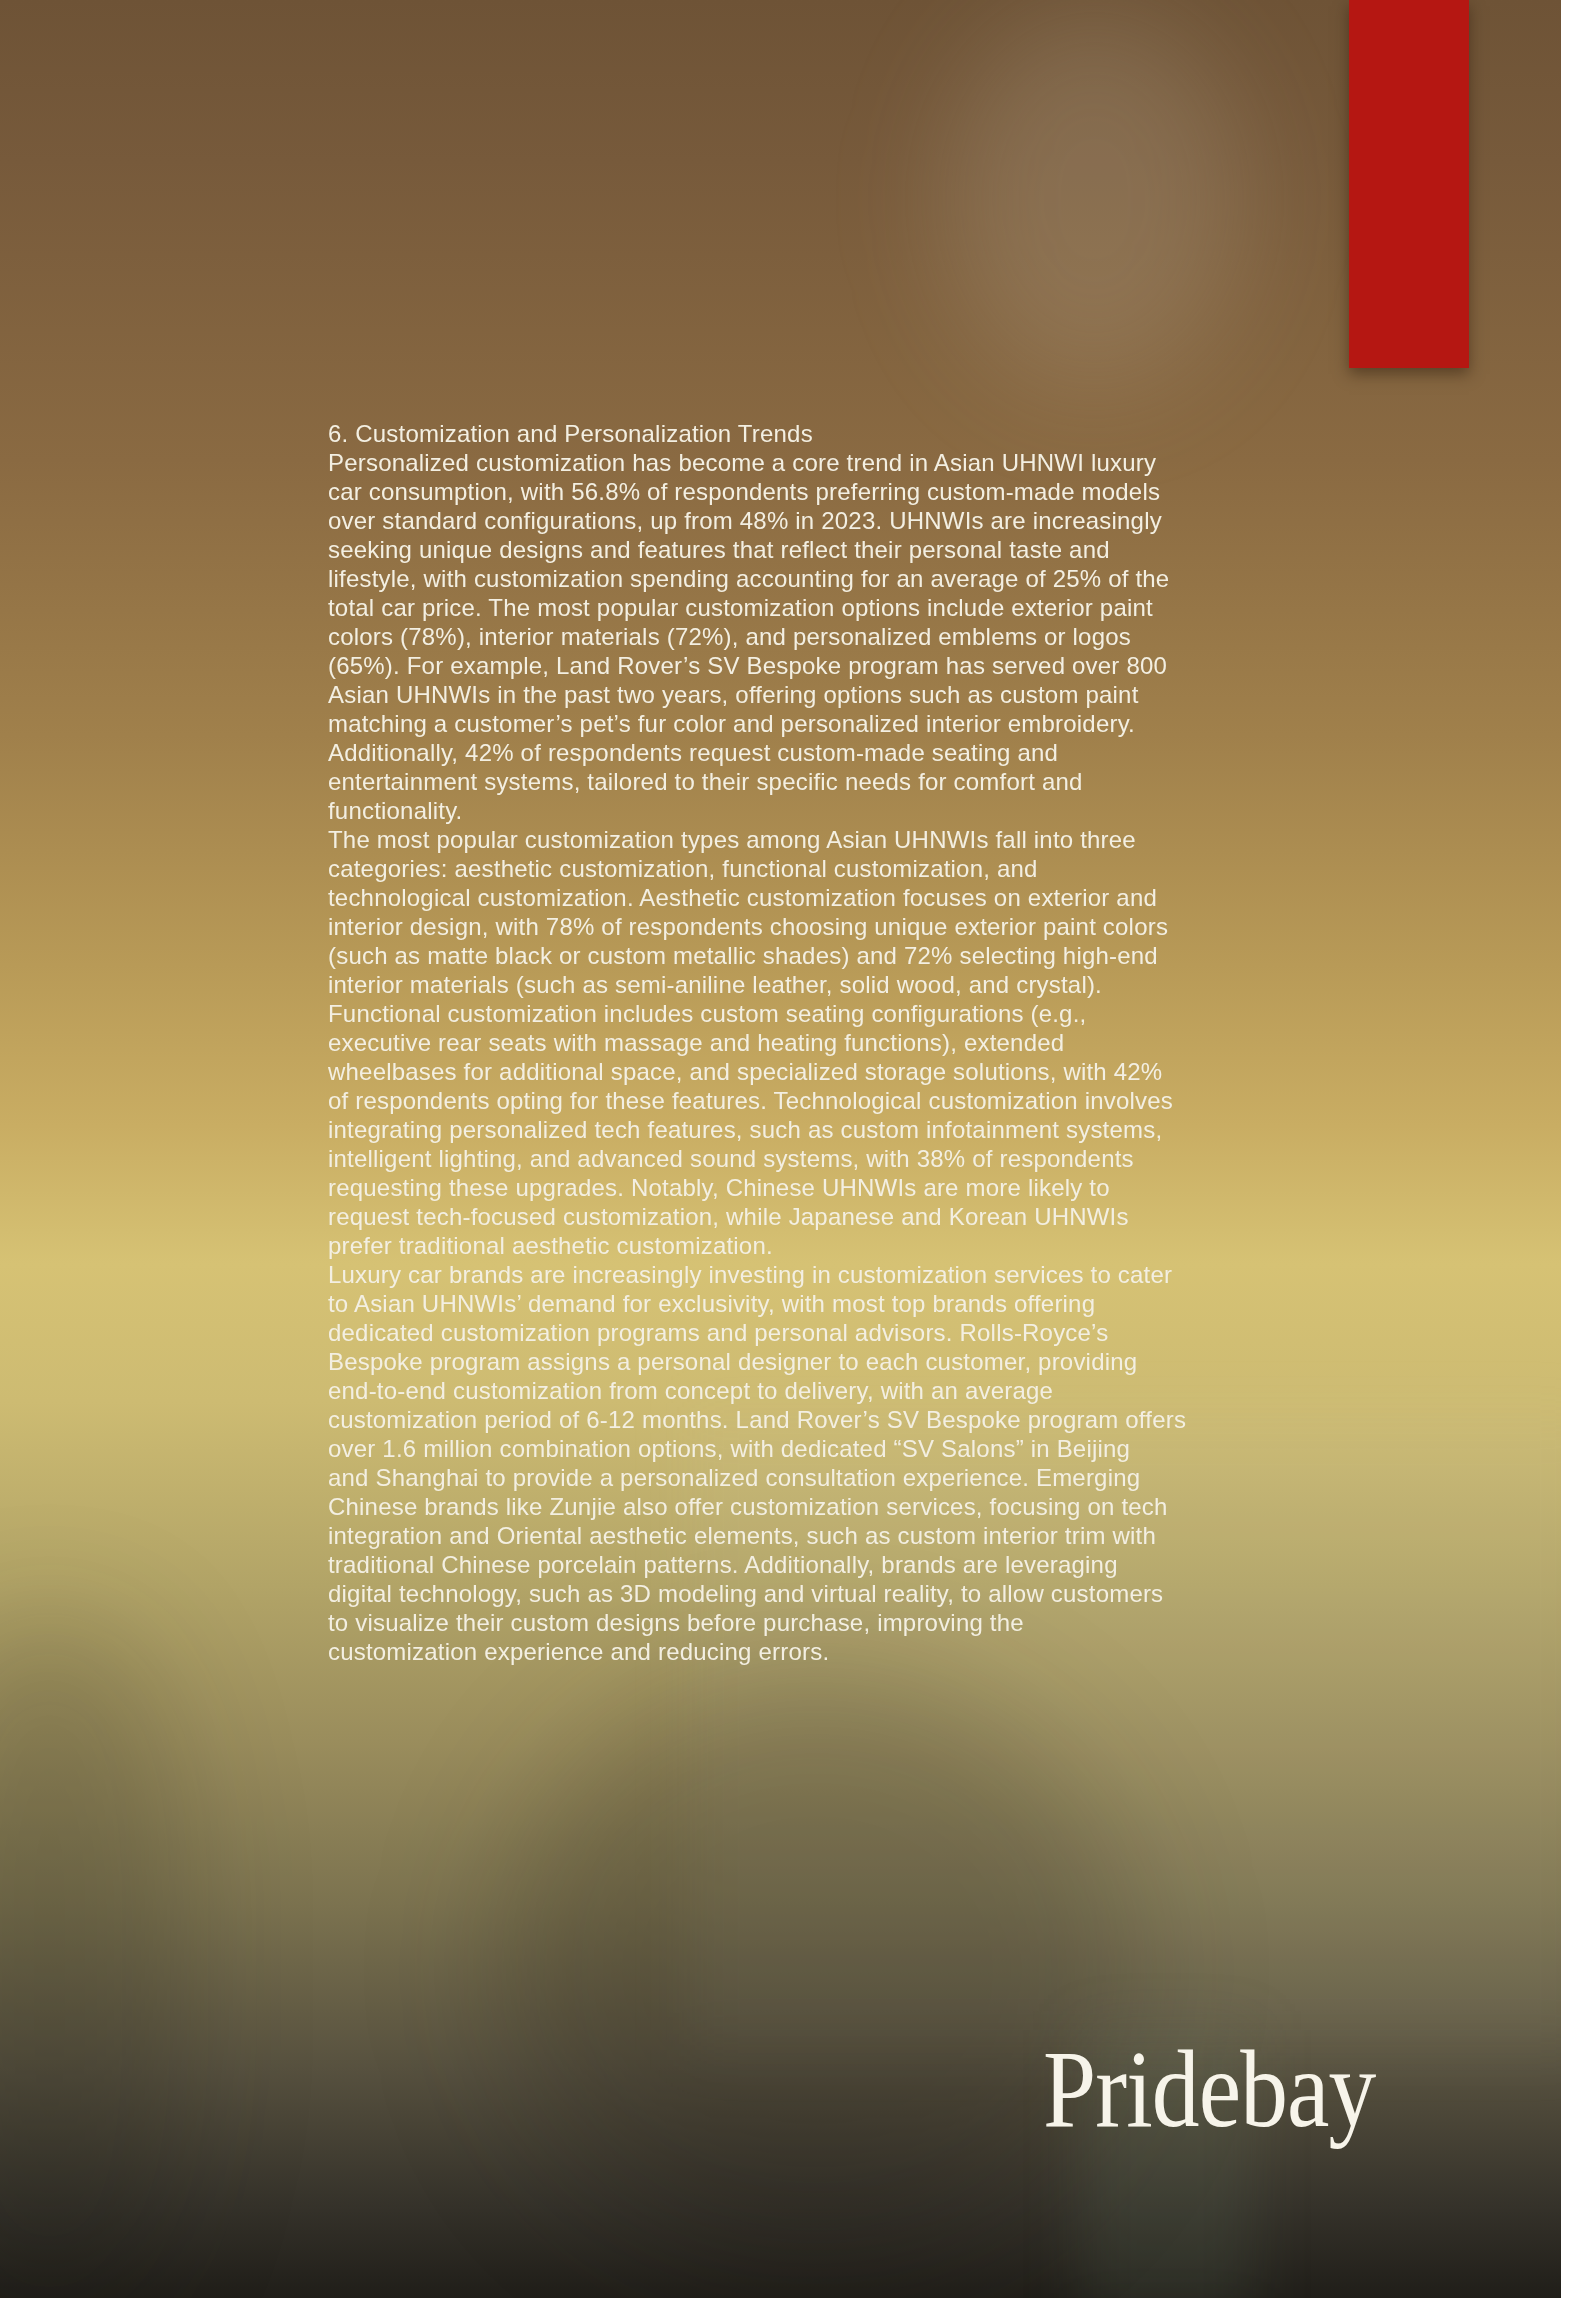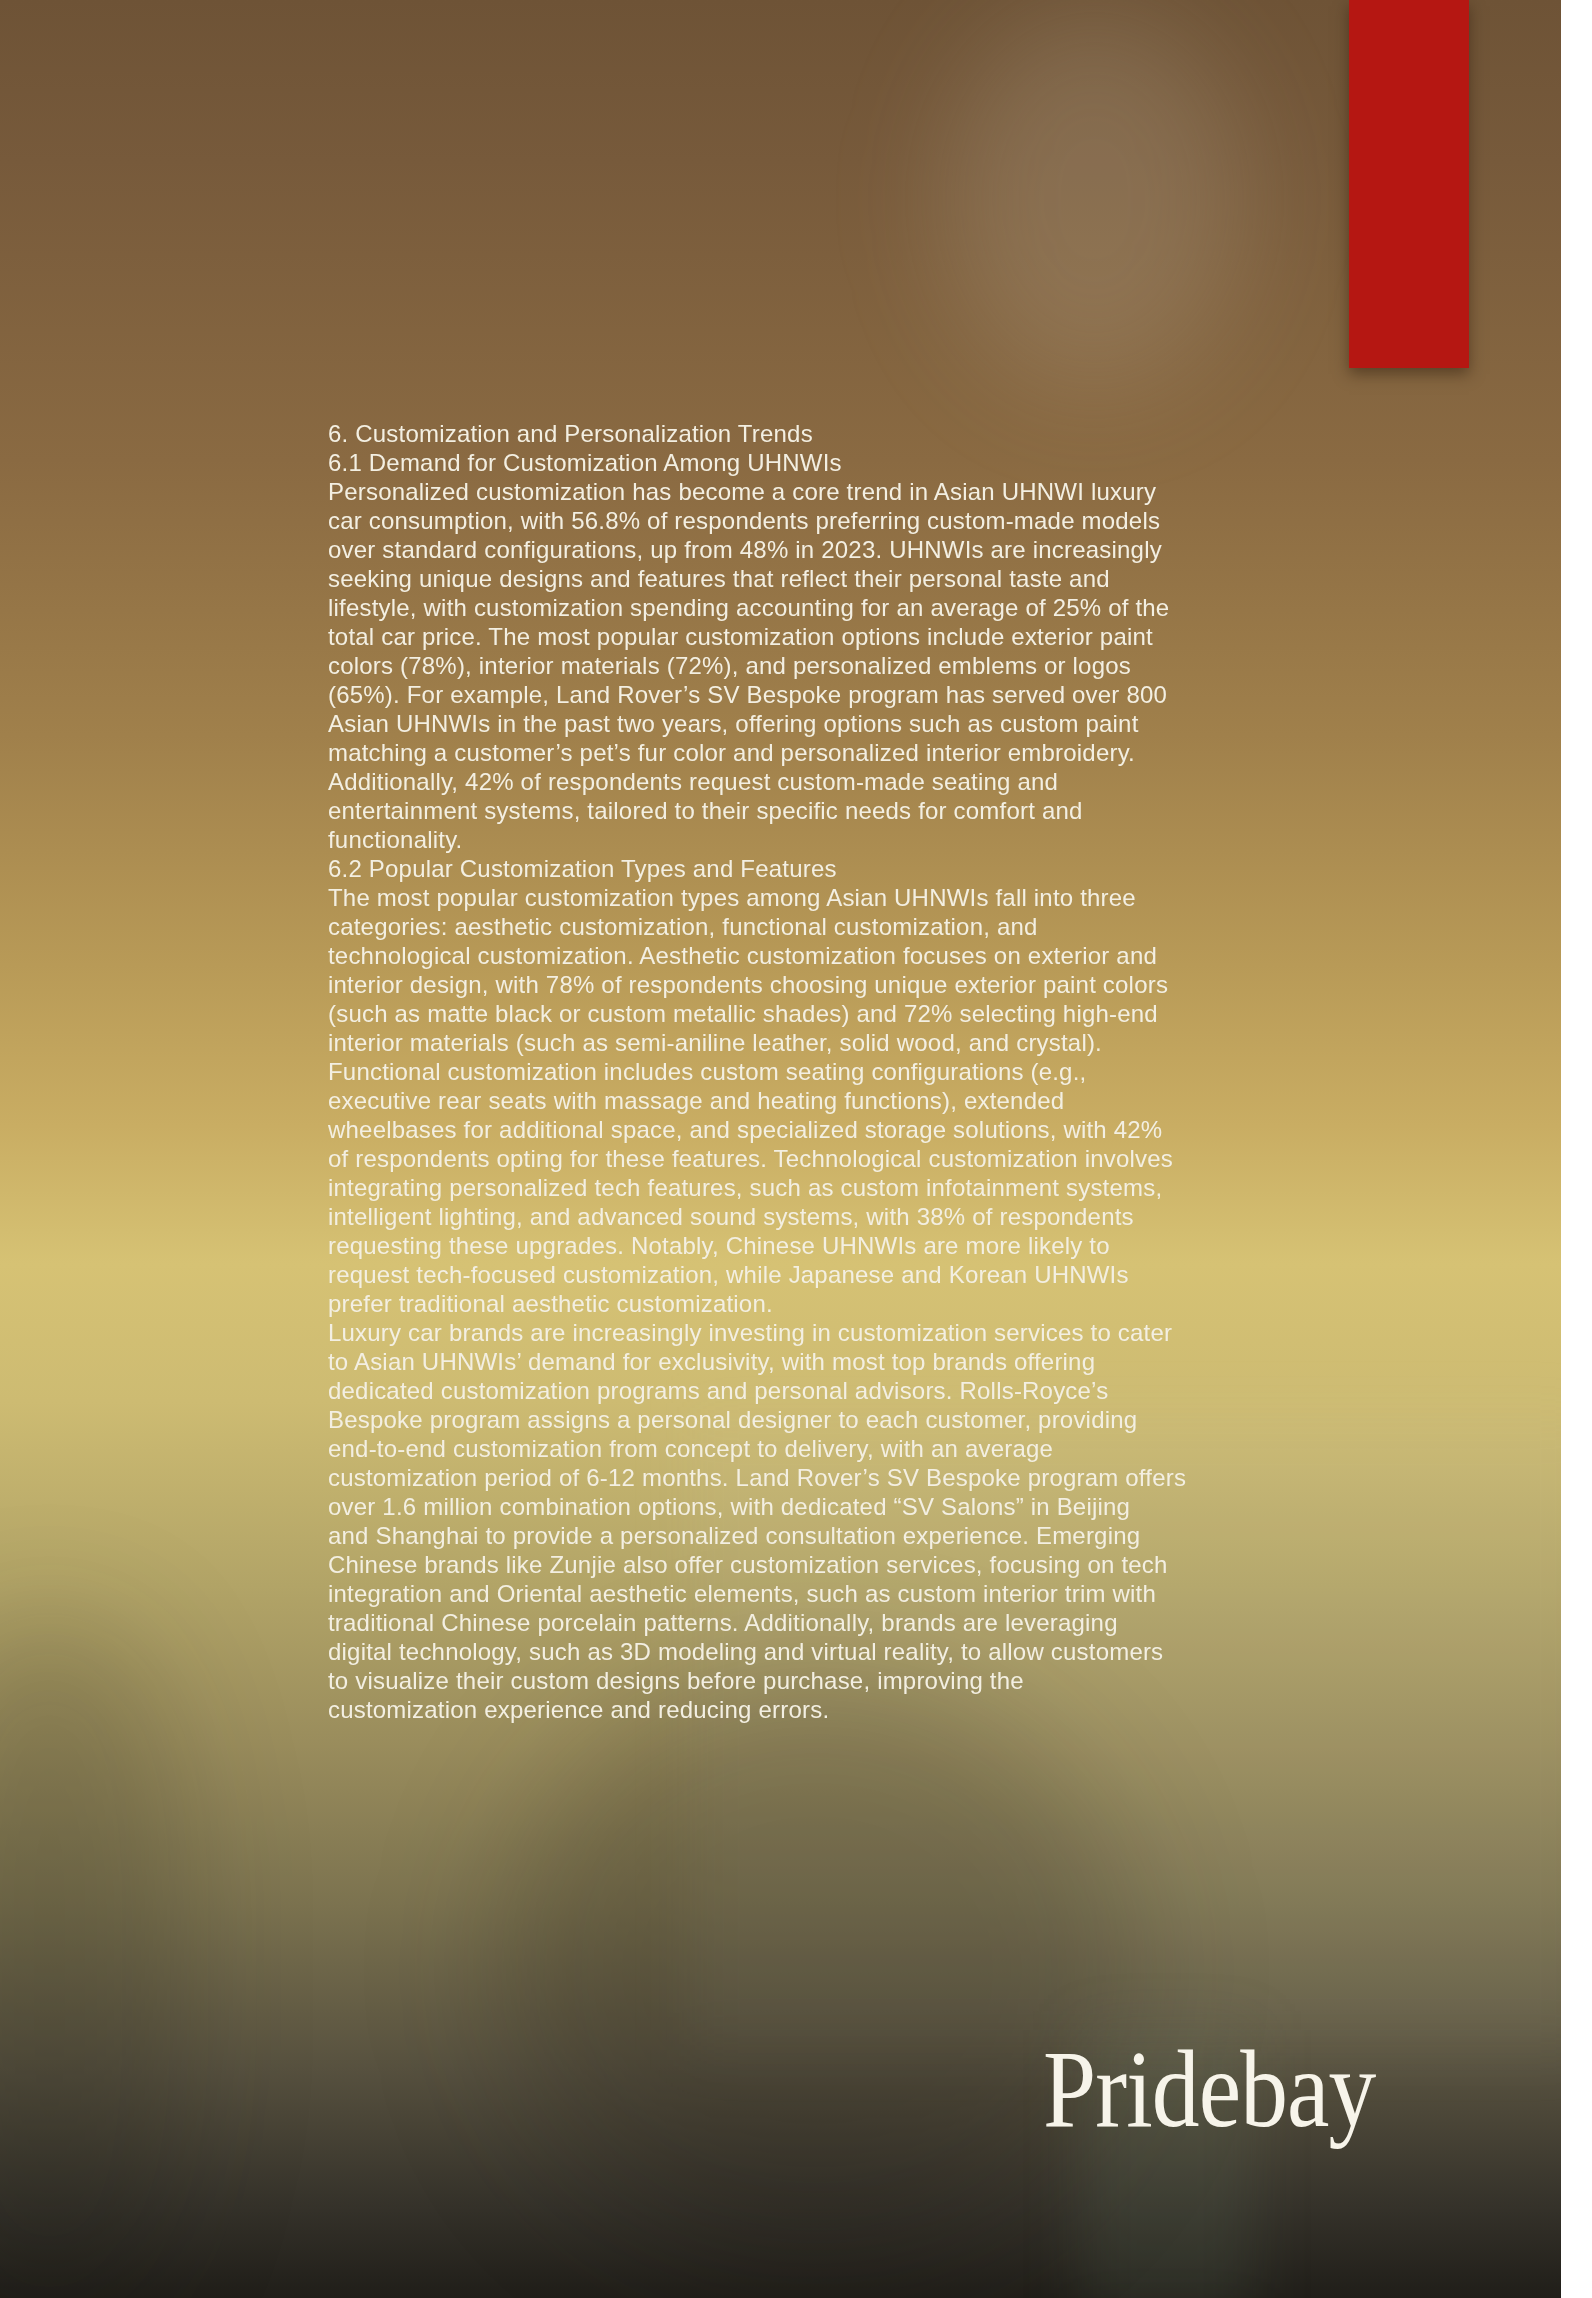--- a/index.html
+++ b/index.html
@@ -117,35 +117,33 @@
   <div class="blob glow-top-right"></div>
   <div class="blob band-right-light"></div>
   <div class="blob blob-dark-bottom"></div>
   <div class="blob shade-left-bottom"></div>
   <div class="blob band-green-bottom"></div>
 
   <div class="red-banner"></div>
 
   <div class="text-column">
     <div class="text-block-item">6. Customization and Personalization Trends</div>
-    <div class="text-block-item">6.1 Demand for Customization Among UHNWIs</div>
     <div class="text-block-item">Personalized customization has become a core trend in Asian UHNWI luxury
 car consumption, with 56.8% of respondents preferring custom-made models
 over standard configurations, up from 48% in 2023. UHNWIs are increasingly
 seeking unique designs and features that reflect their personal taste and
 lifestyle, with customization spending accounting for an average of 25% of the
 total car price. The most popular customization options include exterior paint
 colors (78%), interior materials (72%), and personalized emblems or logos
 (65%). For example, Land Rover’s SV Bespoke program has served over 800
 Asian UHNWIs in the past two years, offering options such as custom paint
 matching a customer’s pet’s fur color and personalized interior embroidery.
 Additionally, 42% of respondents request custom-made seating and
 entertainment systems, tailored to their specific needs for comfort and
 functionality.</div>
-    <div class="text-block-item">6.2 Popular Customization Types and Features</div>
     <div class="text-block-item">The most popular customization types among Asian UHNWIs fall into three
 categories: aesthetic customization, functional customization, and
 technological customization. Aesthetic customization focuses on exterior and
 interior design, with 78% of respondents choosing unique exterior paint colors
 (such as matte black or custom metallic shades) and 72% selecting high-end
 interior materials (such as semi-aniline leather, solid wood, and crystal).
 Functional customization includes custom seating configurations (e.g.,
 executive rear seats with massage and heating functions), extended
 wheelbases for additional space, and specialized storage solutions, with 42%
 of respondents opting for these features. Technological customization involves

